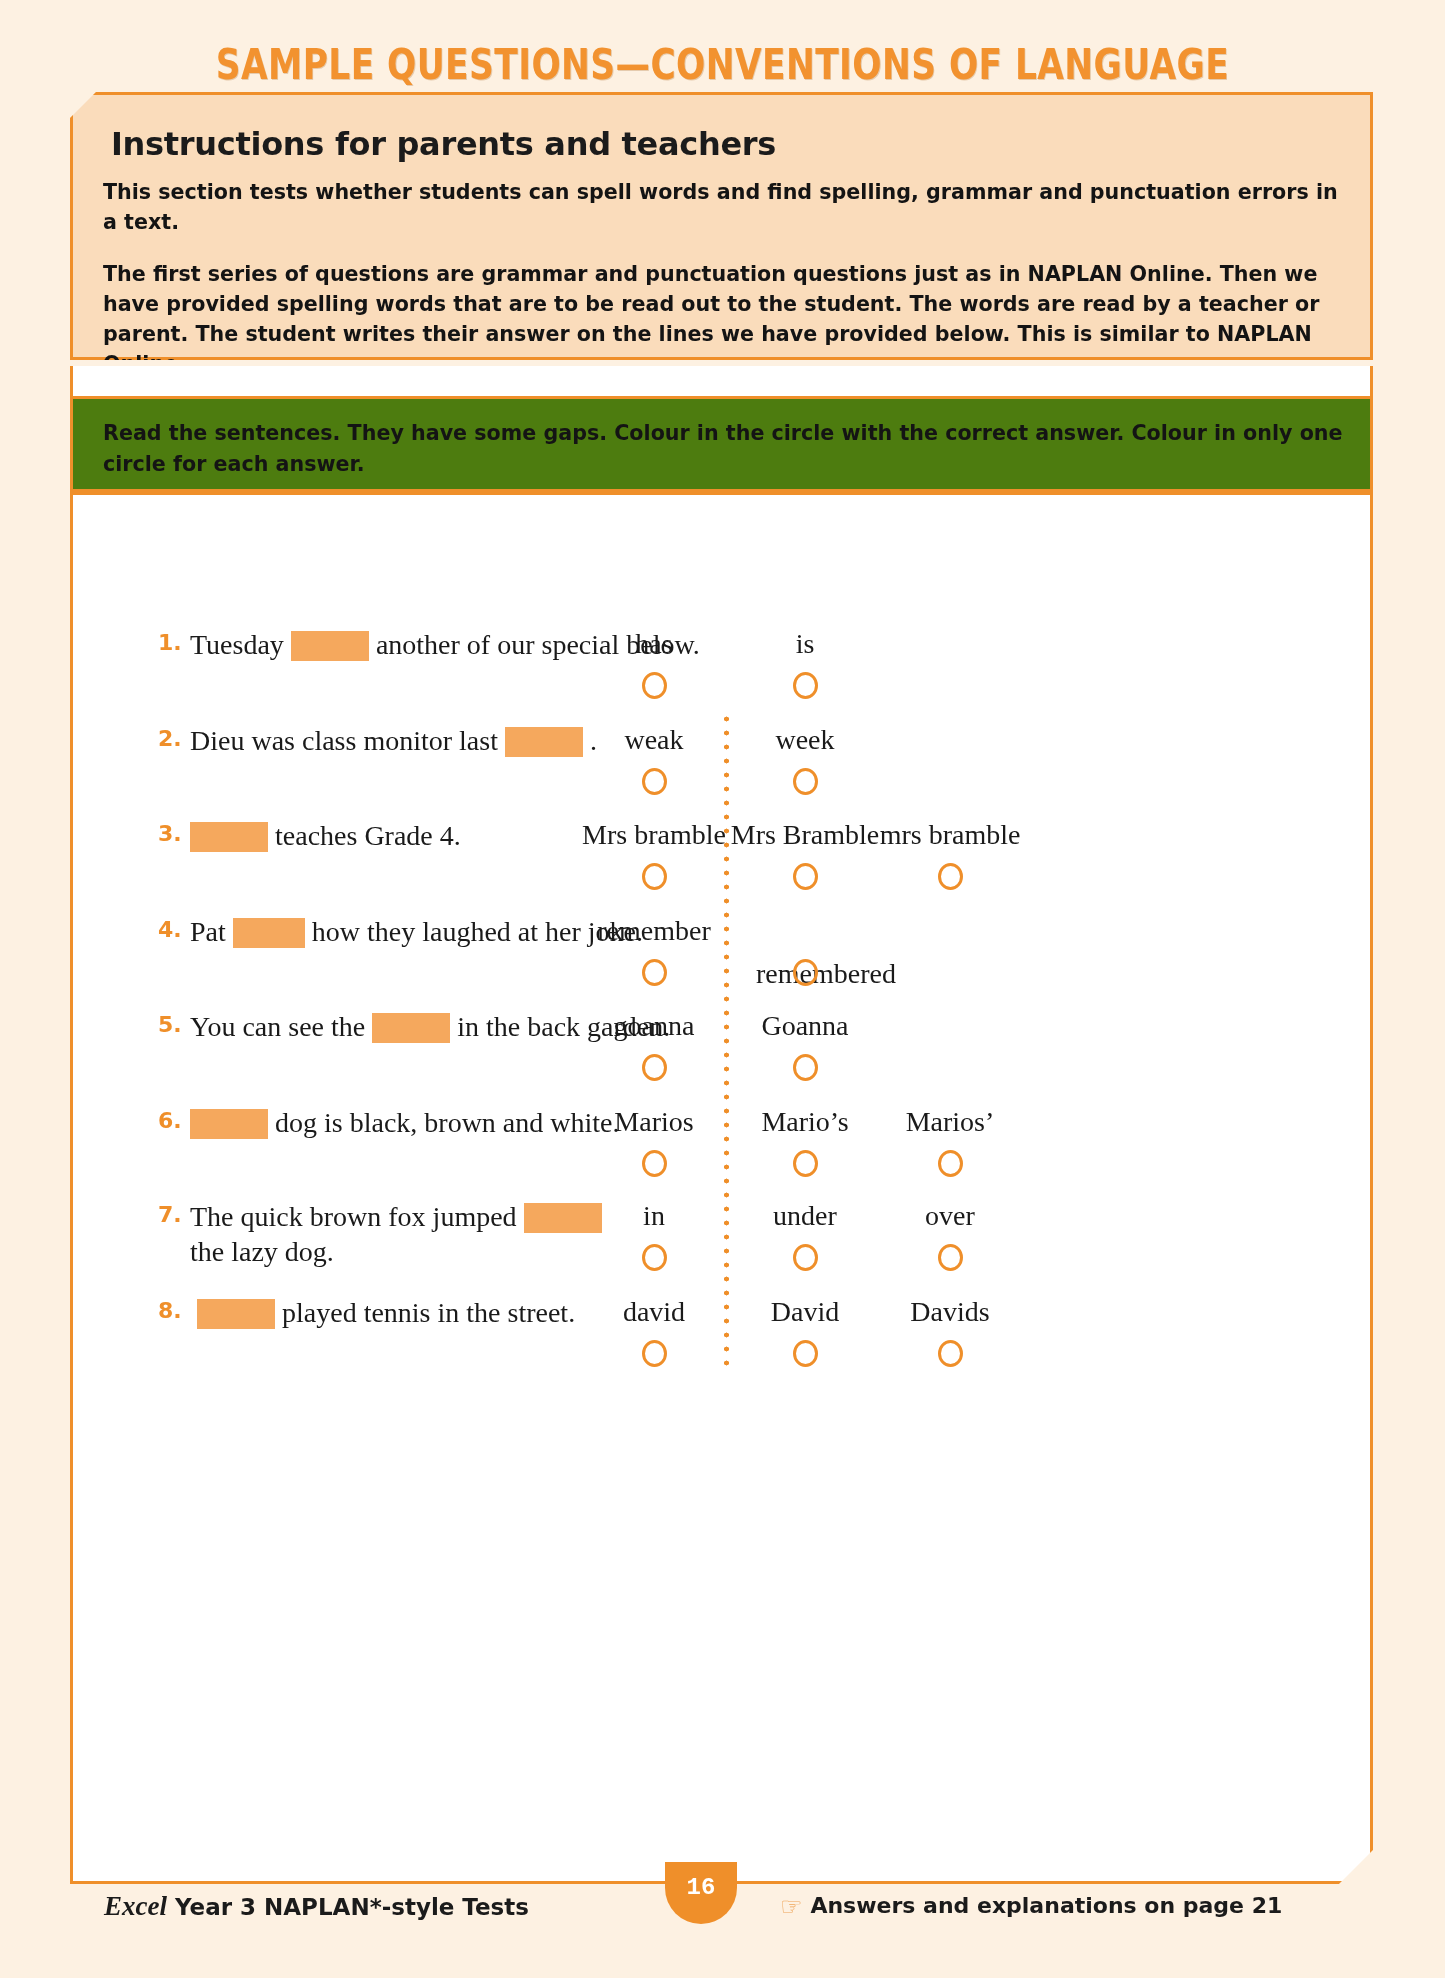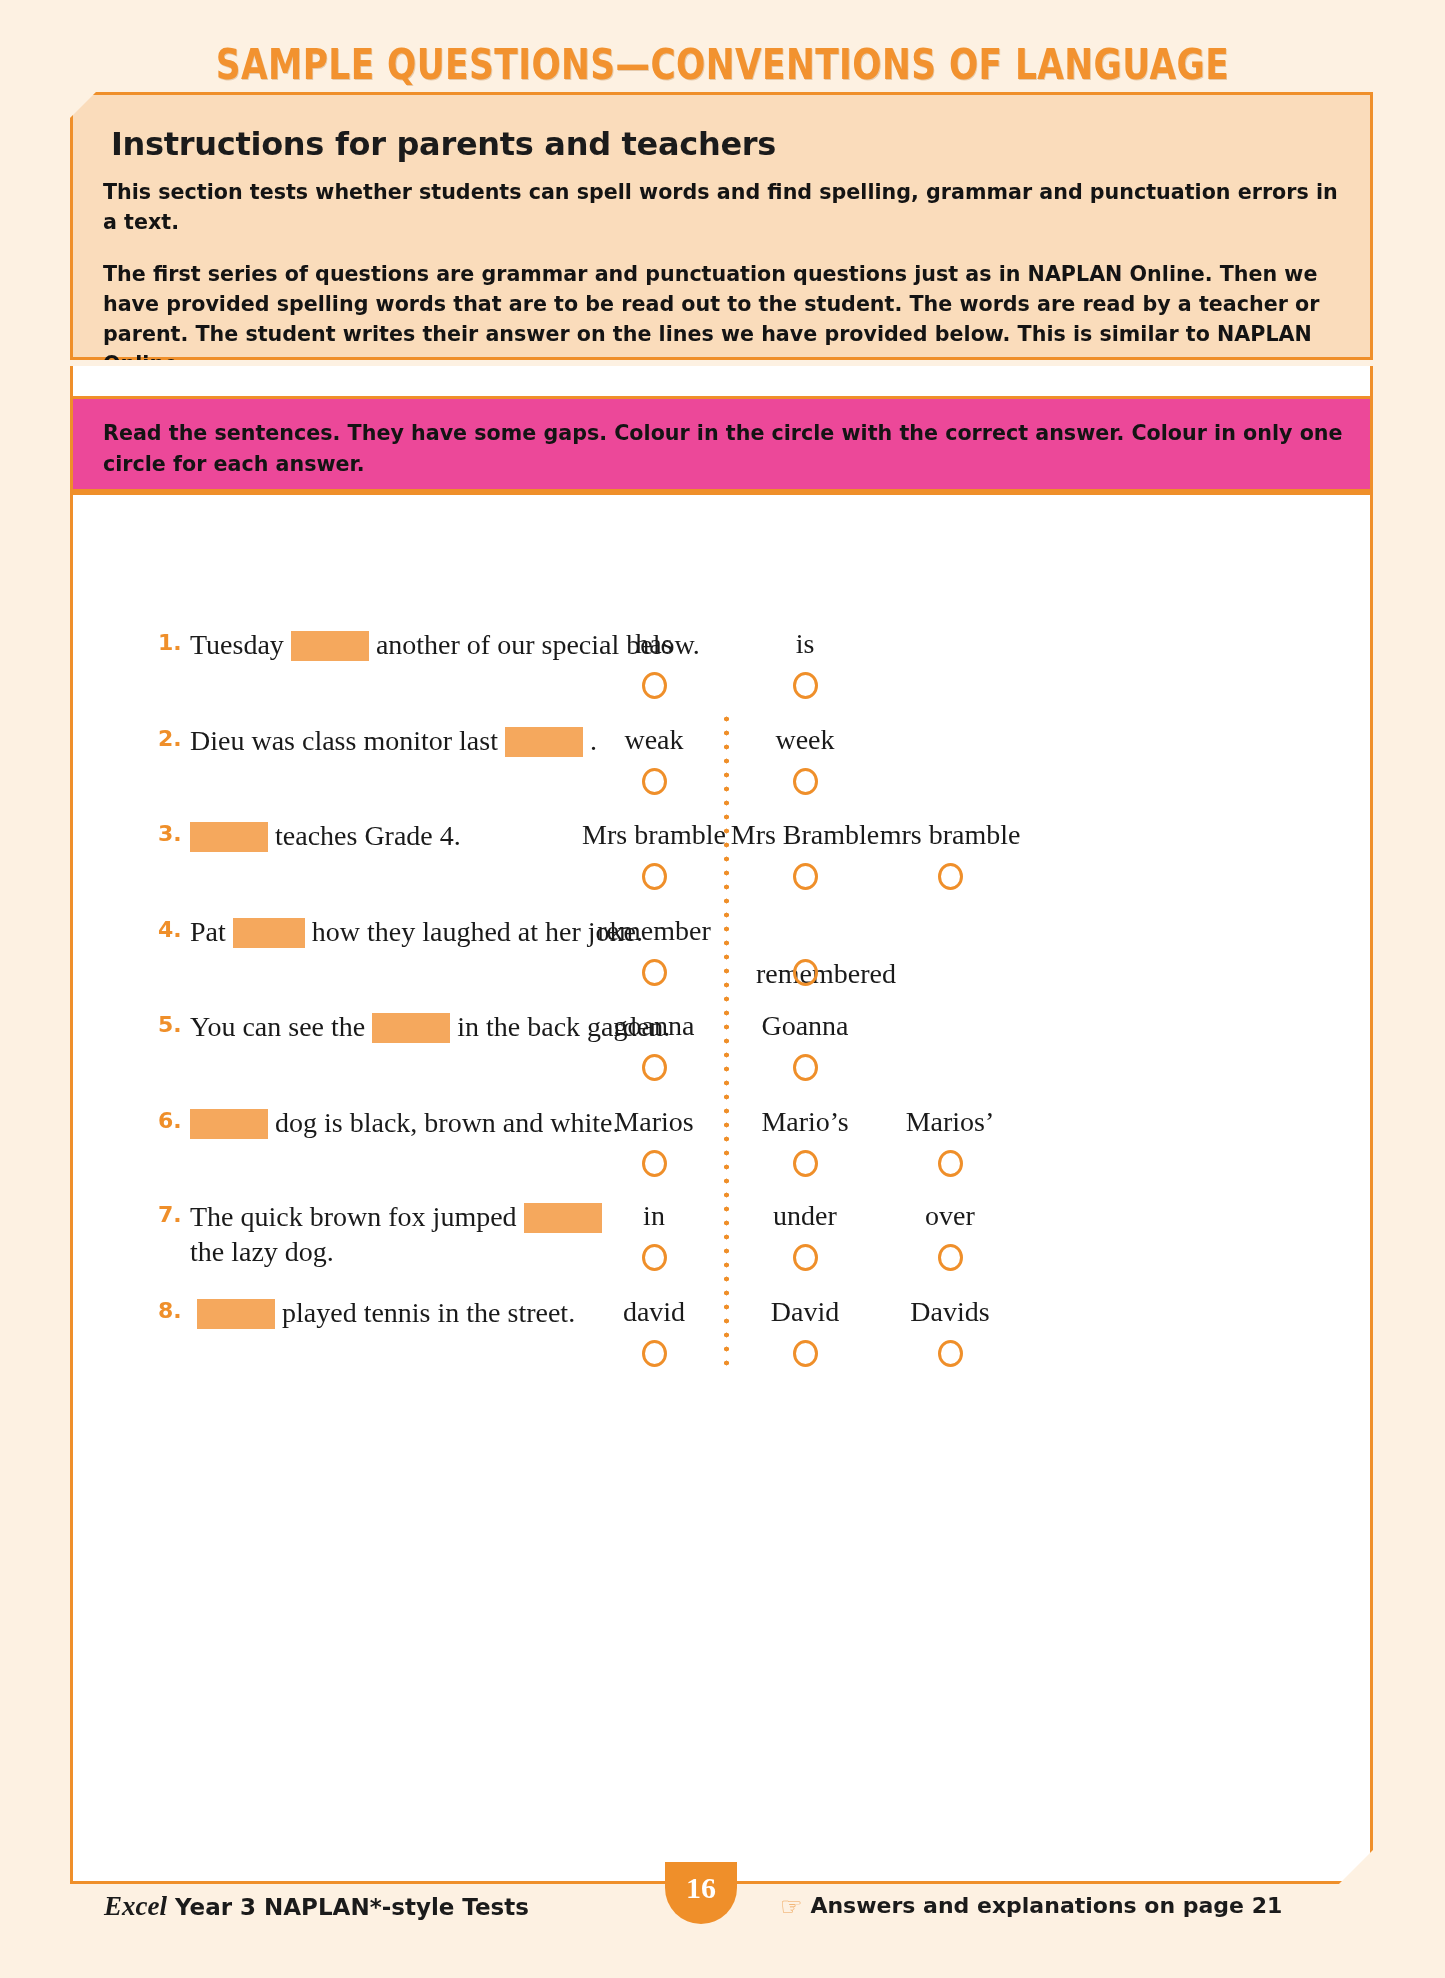--- a/index.html
+++ b/index.html
@@ -89,21 +89,21 @@
   }
 
   
   .readband {
     position: absolute;
     left: 0;
     top: 304px;
     width: 1303px;
     height: 96px;
     box-sizing: border-box;
-    background: #ec4899;
+    background: #4d7c0f;
     border: 3px solid #ef8f2a;
     padding: 18px 22px 0 30px;
   }
   .readband-p {
     font-family: "DejaVu Sans", sans-serif;
     font-weight: bold;
     font-size: 21.5px;
     line-height: 31px;
     color: #141414;
     margin: 0;
@@ -215,23 +215,23 @@
   }
   .page-badge {
     position: absolute;
     left: 665px;
     top: 1862px;
     width: 72px;
     height: 62px;
     background: #ef8f2a;
     border-radius: 0 0 36px 36px;
     color: #ffffff;
-    font-family: Liberation Serif, serif;
-    font-weight: bold;
-    font-size: 30px;
+    font-family: Liberation Mono, monospace;
+    font-weight: bold;
+    font-size: 24px;
     text-align: center;
     line-height: 52px;
   }
   .footer-right {
     position: absolute;
     left: 780px;
     top: 1892px;
     font-family: "DejaVu Sans", sans-serif;
     font-weight: bold;
     font-size: 22px;

